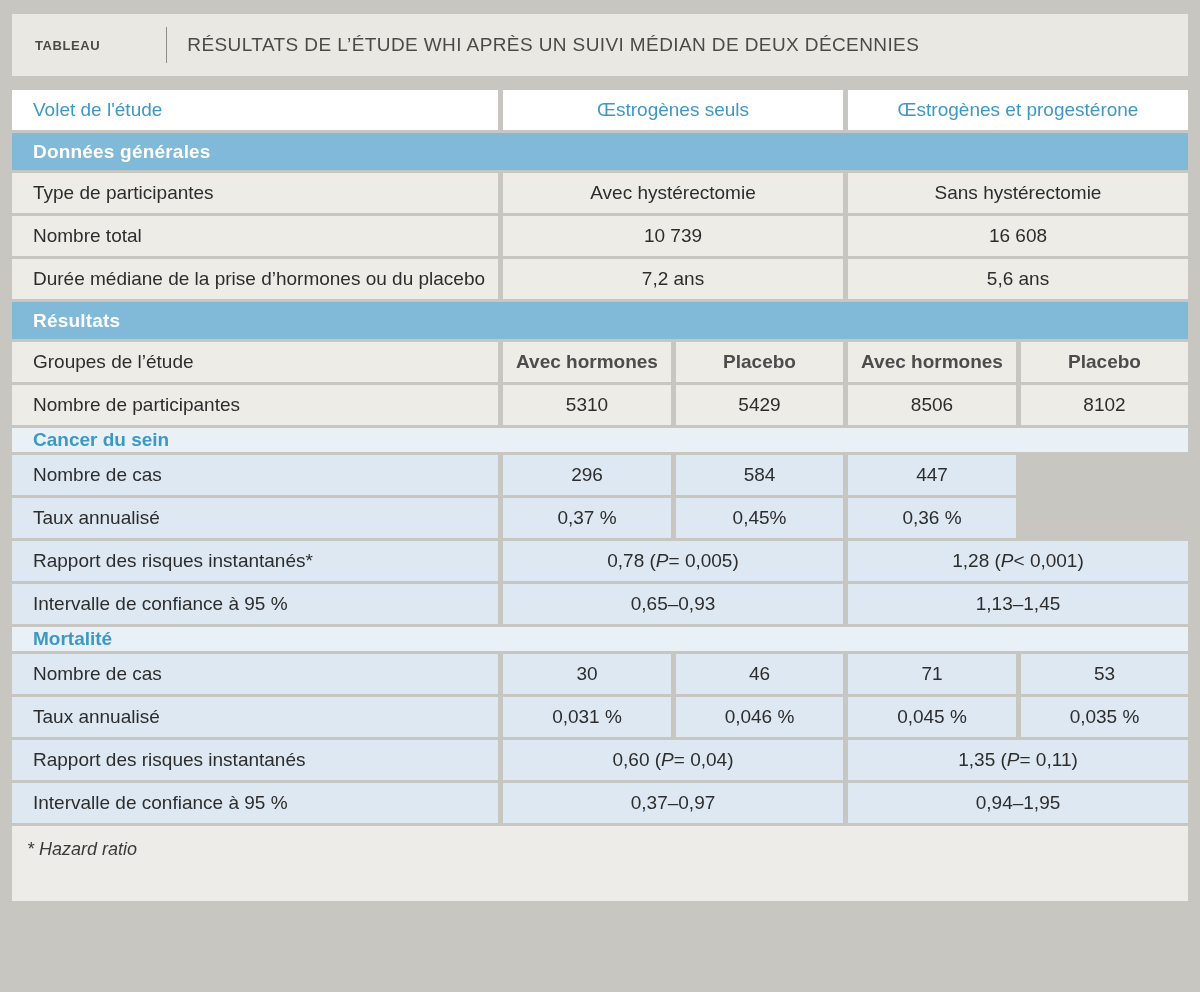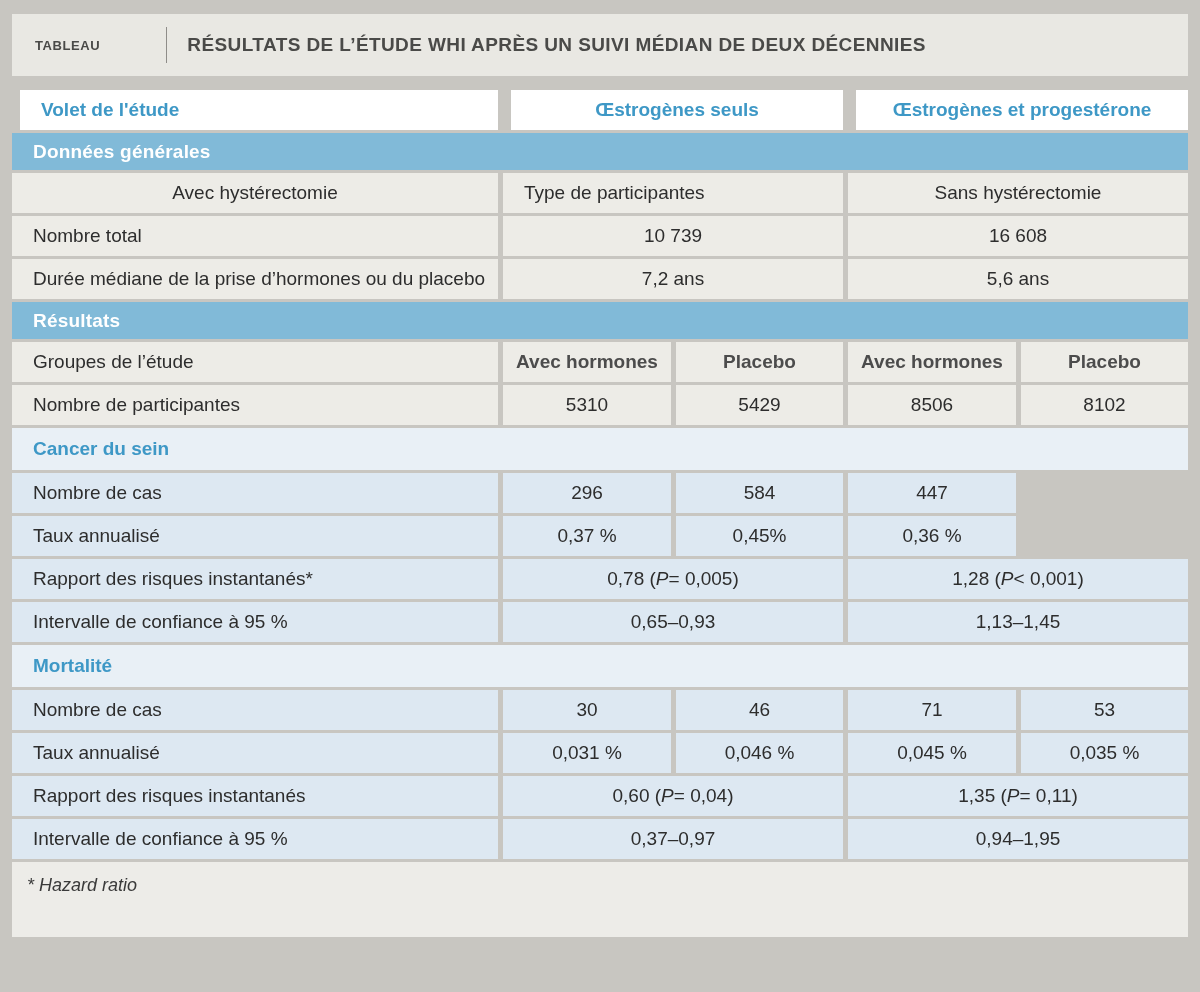--- a/index.html
+++ b/index.html
@@ -25,49 +25,49 @@
   }
   .kicker {
     font-size: 13px; font-weight: bold; color: #4a4a48;
     letter-spacing: 0.6px;
   }
   .hdr-divider {
     width: 1px; height: 36px; background: #8f8d89;
     margin: 0 20px 0 66px;
   }
   .figure-title {
-    font-size: 19px; font-weight: bold; color: #4a4a48;
+    font-size: 19px; font-weight: normal; color: #4a4a48;
     letter-spacing: 0.4px;
   }
   
   .rows { display: flex; flex-direction: column; gap: 3px; }
   .row { display: grid; column-gap: 5px; }
   .row.cols2 { grid-template-columns: 486px 340px 340px; }
   .row.cols4 { grid-template-columns: 486px 168px 167px 168px 167px; }
   .cell {
     display: flex; align-items: center; justify-content: center;
     font-size: 19px; color: #2d2d2d; height: 40px;
     white-space: nowrap;
   }
   .cell.label { justify-content: flex-start; padding-left: 21px; }
   .gray  { background: #edece7; }
   .lblue { background: #dde8f2; }
   .white { background: #ffffff; }
-  .hcell { color: #3e98c6; font-weight: bold; margin-left: 8px; }
+  .hcell { color: #3e98c6; font-weight: normal; }
   .subhead { color: #4c4c4c; font-weight: bold; }
   .band {
     background: #81bad8; color: #ffffff;
     font-weight: bold; font-size: 19px;
     height: 37px; display: flex; align-items: center;
     padding-left: 21px; letter-spacing: 0.2px;
   }
   .secband {
     background: #e9f0f6; color: #3e98c6;
     font-weight: bold; font-size: 19px;
-    height: 42px; display: flex; align-items: center;
+    height: 24px; display: flex; align-items: center;
     padding-left: 21px;
   }
   .p-it { font-style: italic; }
   .footer {
     background: #edece8; height: 62px;
     display: flex; align-items: flex-start;
     padding: 13px 0 0 15px;
     font-style: italic; font-size: 18px; color: #3a3a3a;
   }
 </style>
@@ -86,22 +86,22 @@
 
     <div class="row cols2">
       <div class="cell label white hcell">Volet de l'étude</div>
       <div class="cell white hcell">Œstrogènes seuls</div>
       <div class="cell white hcell">Œstrogènes et progestérone</div>
     </div>
 
     <div class="band">Données générales</div>
 
     <div class="row cols2">
+      <div class="cell label gray">Type de participantes</div>
       <div class="cell gray">Avec hystérectomie</div>
-      <div class="cell label gray">Type de participantes</div>
       <div class="cell gray">Sans hystérectomie</div>
     </div>
 
     <div class="row cols2">
       <div class="cell label gray">Nombre total</div>
       <div class="cell gray">10 739</div>
       <div class="cell gray">16 608</div>
     </div>
 
 

